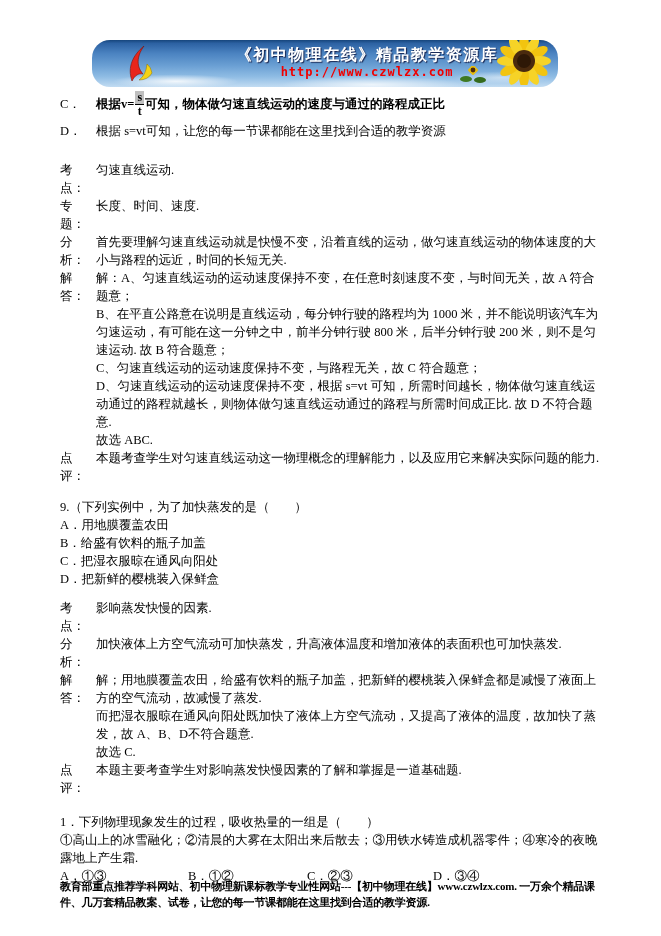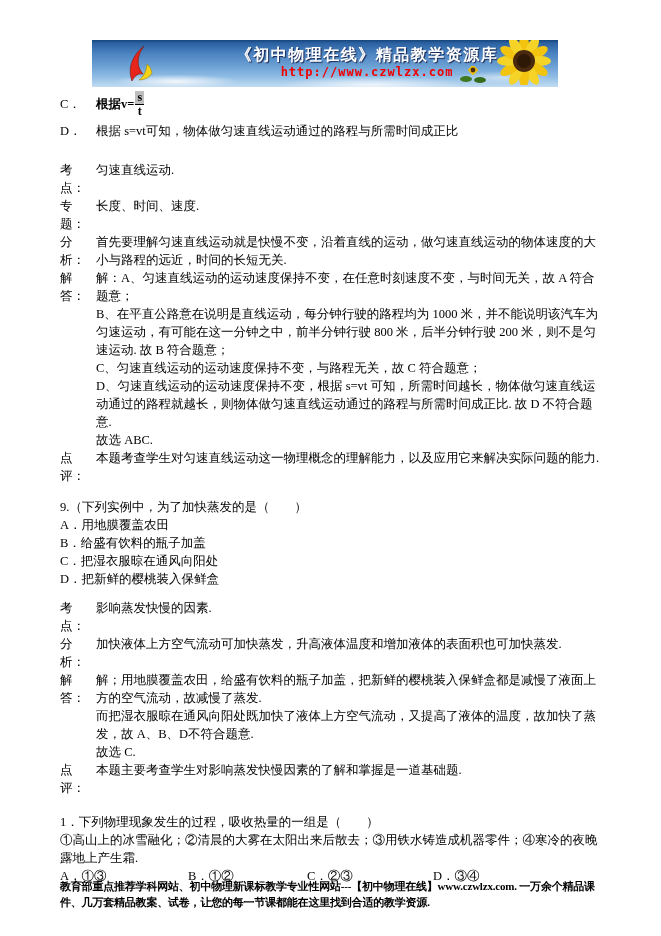--- a/index.html
+++ b/index.html
@@ -5,21 +5,21 @@
   html,body{margin:0;padding:0;background:#fff;}
   .page{position:relative;width:661px;height:936px;background:#ffffff;overflow:hidden;
         font-family:"Liberation Serif","DejaVu Serif",serif;color:#000;}
 
   
   .banner{position:absolute;left:92px;top:40px;width:466px;height:47px;overflow:hidden;
     background:
       radial-gradient(ellipse 90px 10px at 18% 88%, rgba(255,255,255,.85), rgba(255,255,255,0) 70%),
       radial-gradient(ellipse 130px 12px at 60% 95%, rgba(255,255,255,.75), rgba(255,255,255,0) 70%),
       radial-gradient(ellipse 70px 9px at 88% 80%, rgba(255,255,255,.5), rgba(255,255,255,0) 70%),
-      linear-gradient(180deg,#16457c 0%,#2c61a2 7%,#4a82c0 28%,#6ba0d4 55%,#8fbce4 78%,#c2dcf2 100%);}
+      linear-gradient(180deg,#16457c 0%,#2c61a2 7%,#4a82c0 28%,#6ba0d4 55%,#8fbce4 78%,#c2dcf2 100%); border-radius: 18px;}
   .banner-logo{position:absolute;left:28px;top:4px;width:38px;height:40px;}
   .banner-title{position:absolute;left:120px;top:5px;width:310px;text-align:center;
       color:#fff;font-weight:bold;font-size:16px;letter-spacing:1.5px;white-space:nowrap;
       text-shadow:1px 1px 1px rgba(0,0,40,.75);}
   .banner-url{position:absolute;left:120px;top:25px;width:310px;text-align:center;
       color:#f00000;font-weight:bold;font-size:12px;letter-spacing:1px;
       font-family:"DejaVu Sans Mono","Liberation Mono",monospace;text-decoration:none;white-space:nowrap;}
   .sunflower-big{position:absolute;right:2px;bottom:-2px;}
   .sunflower-small{position:absolute;right:72px;bottom:-1px;}
 
@@ -105,25 +105,26 @@
 
     <div class="row optline">
       <span class="lbl">C．</span>
       <span class="txt">
         <span>根据 </span>
         <span class="mvar">v=</span>
           <span class="frac">
             <span class="num">s</span>
             <span class="den">t</span>
           </span>
+        <span>可知，物体做匀速直线运动的速度与通过的路程成正比</span>
       </span>
     </div>
     <div class="row">
       <span class="lbl">D．</span>
-      <span class="txt">根据 s=vt可知，物体做匀速直线运动通过的路程与所需时间成正比</span>
+      <span class="txt">根据 s=vt可知，让您的每一节课都能在这里找到合适的教学资源</span>
     </div>
 
     <div class="meta-block">
       <div class="row">
         <span class="lbl">考点：</span>
         <span class="txt">匀速直线运动.</span>
       </div>
       <div class="row">
         <span class="lbl">专题：</span>
         <span class="txt">长度、时间、速度.</span>

